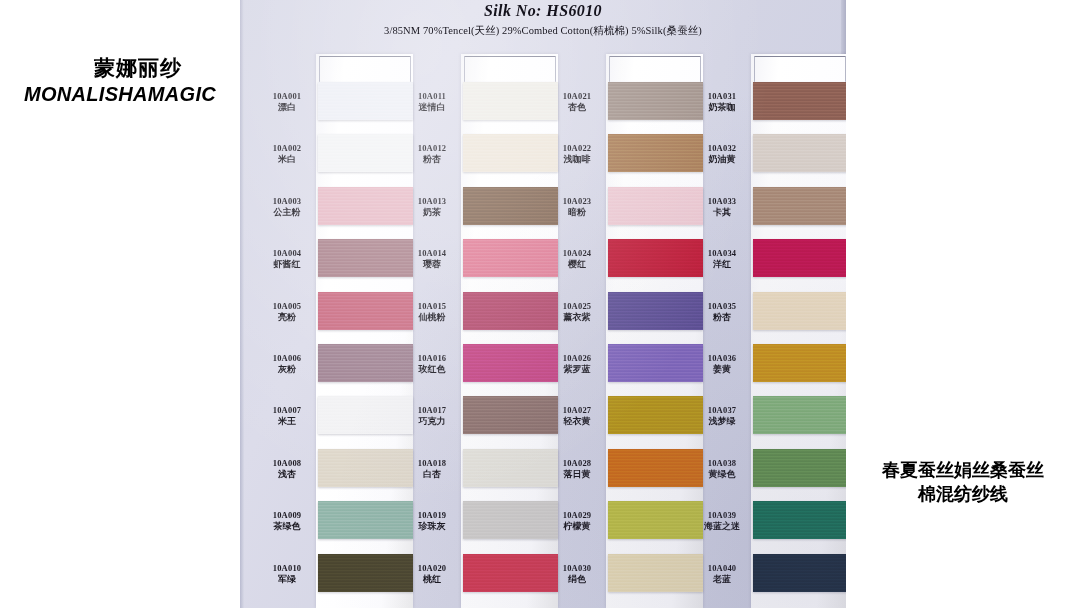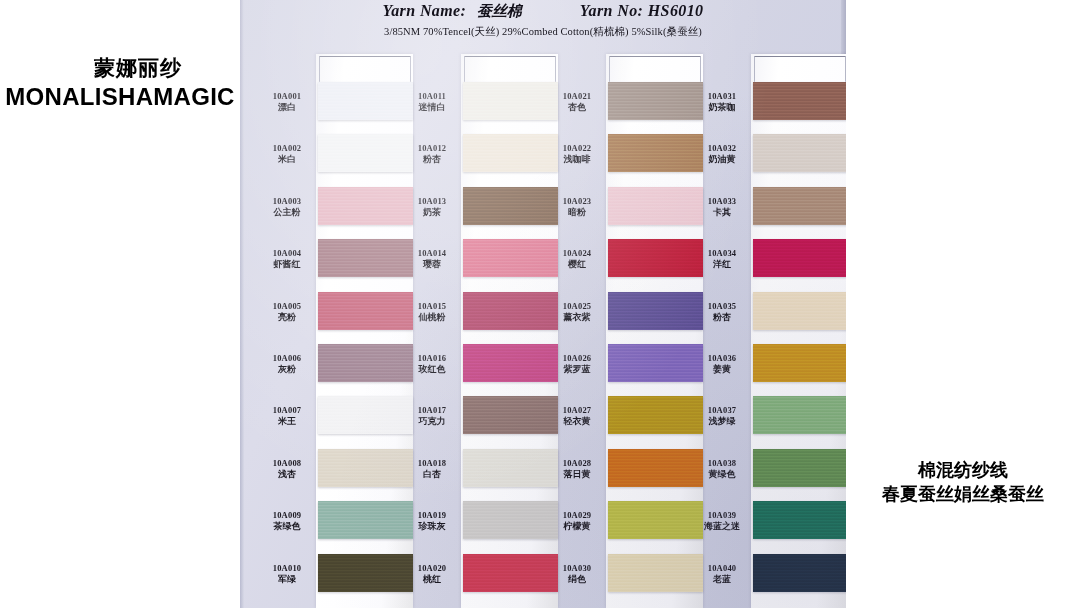--- a/index.html
+++ b/index.html
@@ -29,25 +29,26 @@
   }
   #logo-cn {
     font-size: 21px;
     font-weight: bold;
     letter-spacing: 1px;
     line-height: 1.25;
     font-family: "DejaVu Sans", "Liberation Sans", sans-serif;
     padding-left: 36px;
   }
   #logo-en {
-    font-size: 24px;
+    font-size: 20px;
     font-weight: bold;
     letter-spacing: 0.3px;
     line-height: 1.35;
     font-family: "Liberation Sans", sans-serif;
+    font-style: italic;
   }
 
   
   #right-panel {
     position: absolute; left: 846px; top: 0;
     width: 234px; height: 608px;
     background: #ffffff;
   }
   #promo-block {
     position: absolute; left: 0; top: 458px;
@@ -198,25 +199,21 @@
     </div>
   </div>
 
   <div id="card">
     <div id="card-left-edge"></div>
     <div id="card-right-edge"></div>
 
     <div id="card-header">
       <div id="header-row1">
         <div>
-          <span class="hdr-label">Yarn Name:</span>
-          <span class="hdr-value-cn">蚕丝棉</span>
-        </div>
-        <div>
-          <span class="hdr-label">Yarn No:</span>
+          <span class="hdr-label">Silk No:</span>
           <span class="hdr-label">HS6010</span>
         </div>
       </div>
       <div id="header-row2">3/85NM 70%Tencel(天丝) 29%Combed Cotton(精梳棉) 5%Silk(桑蚕丝)</div>
     </div>
 
     <div id="columns-host">
         <div class="column" style="left: 16px;">
           <div class="paper"></div>
           <div class="hanger"></div>
@@ -431,18 +428,18 @@
           <div class="label" style="top: 562.6px;">
             <span class="code">10A040</span>
             <span class="name">老蓝</span>
           </div>
         </div>
       </div>
   </div>
 
   <div id="right-panel">
     <div id="promo-block">
+      <div class="promo-line" id="promo-1">春夏蚕丝娟丝桑蚕丝</div>
       <div class="promo-line" id="promo-2">棉混纺纱线</div>
-      <div class="promo-line" id="promo-1">春夏蚕丝娟丝桑蚕丝</div>
     </div>
   </div>
 
 </div>
 
 </body></html>

